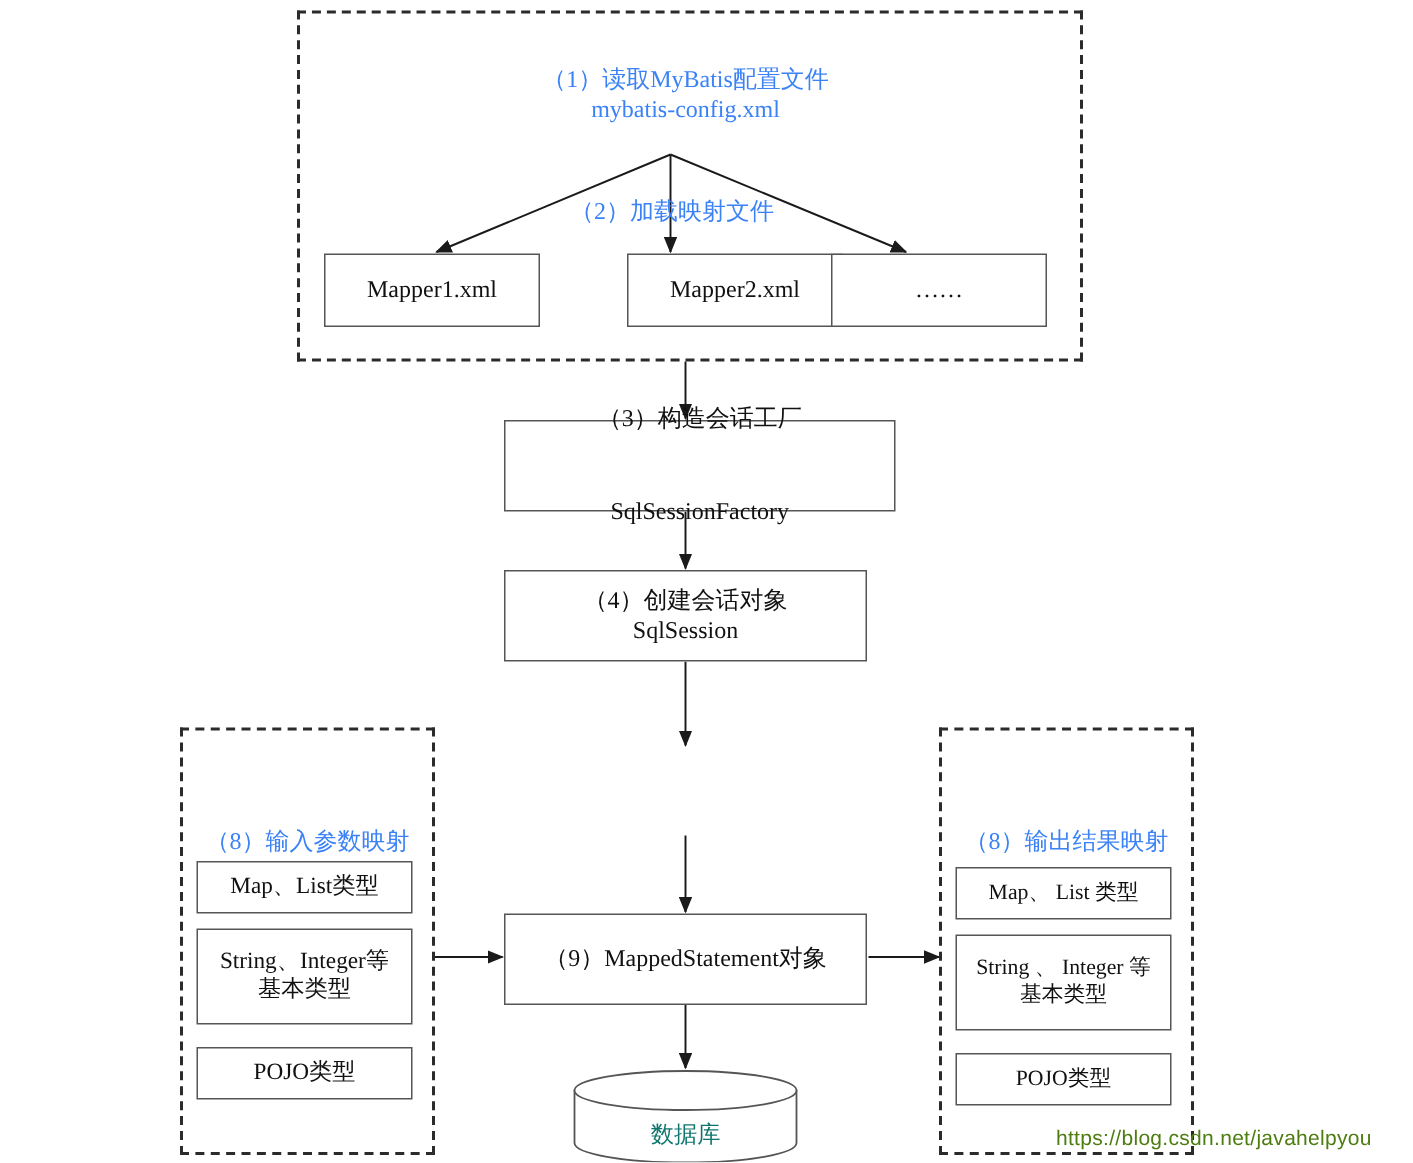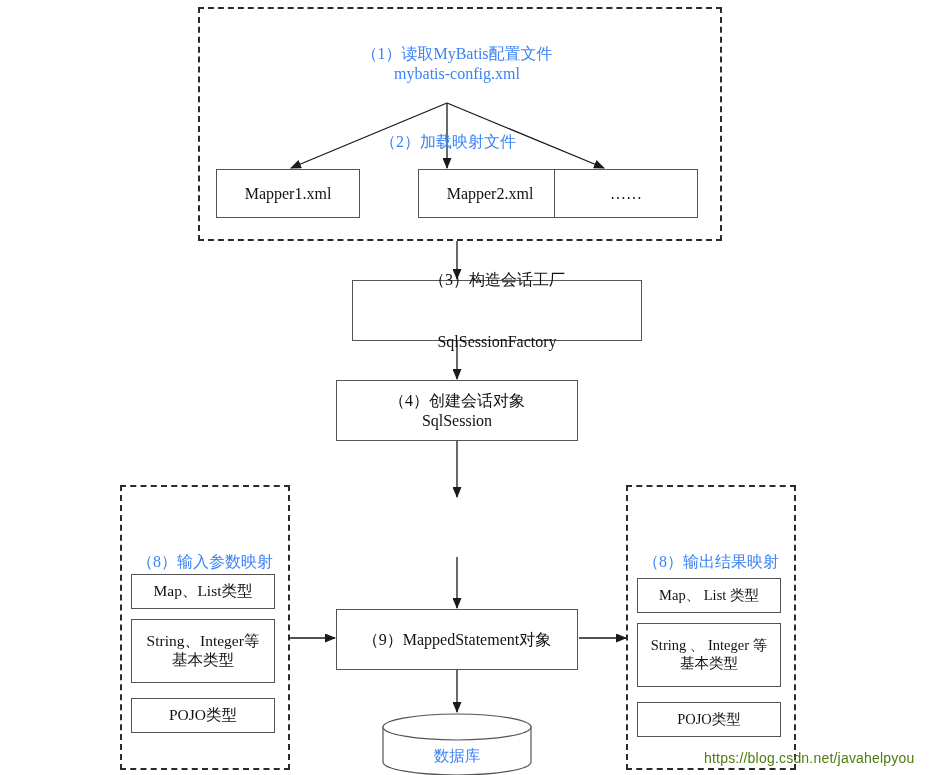--- a/index.html
+++ b/index.html
@@ -62,21 +62,21 @@
   .t145 { font-size: 14.5px; }
 
   .db-cylinder {
     position: absolute;
   }
   .db-label {
     position: absolute;
     width: 100%;
     text-align: center;
     font-size: 15.5px;
-    color: #3b82f6;
+    color: #0f766e;
   }
   .watermark {
     position: absolute;
     font-family: "Liberation Sans", "DejaVu Sans", sans-serif;
     font-size: 14px;
     color: #4d7c0f;
     white-space: nowrap;
     letter-spacing: 0.2px;
     text-align: center;
   }
@@ -134,21 +134,21 @@
   <div class="node-box t16" style="left:216px; top:169px; width:144px; height:49px;">
     <span class="ln">Mapper1.xml</span>
   </div>
   <div class="node-box t16" style="left:405px; top:169px; width:144px; height:49px;margin-left:13px;">
     <span class="ln">Mapper2.xml</span>
   </div>
   <div class="node-box t16" style="left:554px; top:169px; width:144px; height:49px;">
     <span class="ln">……</span>
   </div>
 
-  <div class="node-box t16" style="left:352px; top:280px; width:290px; height:61px;gap:42px;">
+  <div class="node-box t16" style="left:336px; top:280px; width:261px; height:61px;gap:42px;">
     <span class="ln">（3）构造会话工厂</span>
     <span class="ln">SqlSessionFactory</span>
   </div>
 
   <div class="node-box t16" style="left:336px; top:380px; width:242px; height:61px;">
     <span class="ln">（4）创建会话对象</span>
     <span class="ln">SqlSession</span>
   </div>
 
 

